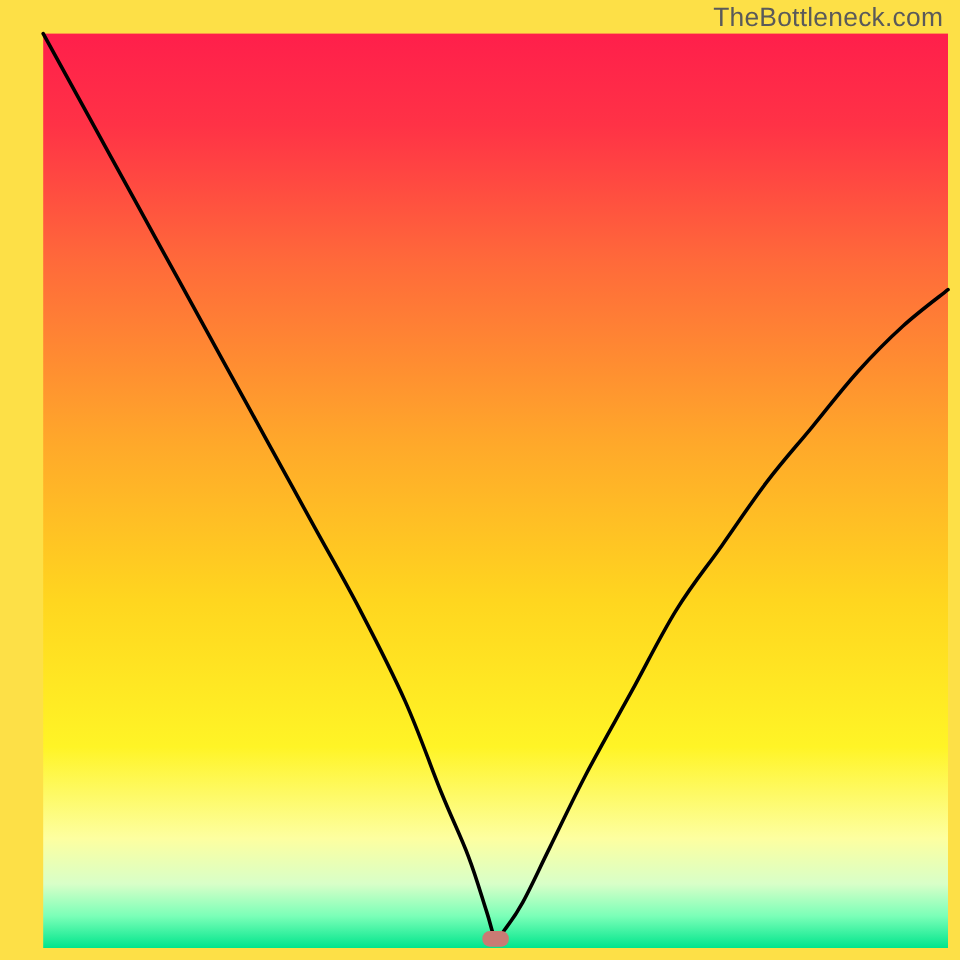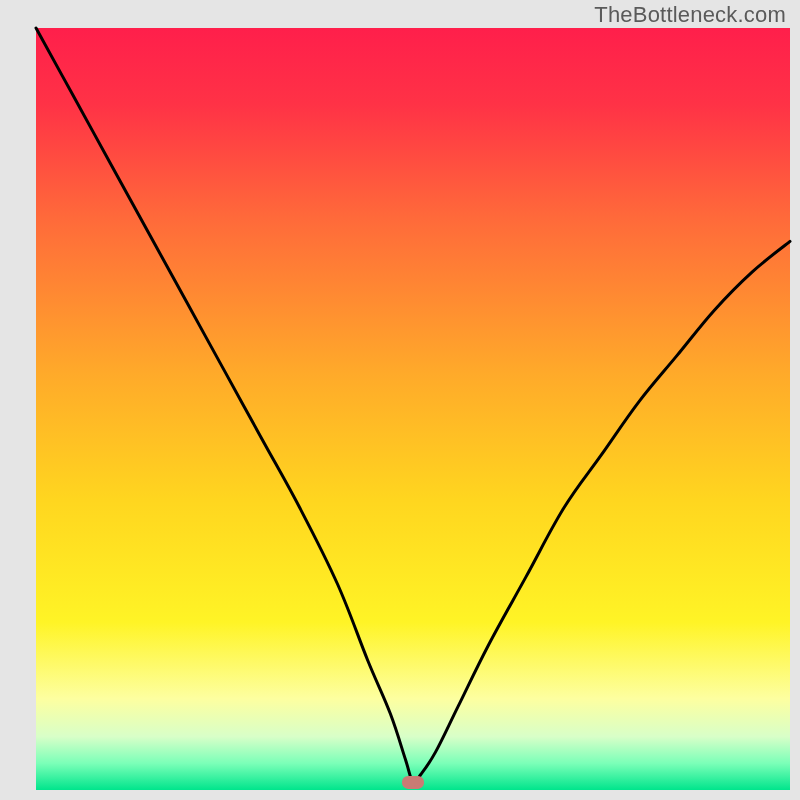--- a/index.html
+++ b/index.html
@@ -1,21 +1,21 @@
 <!DOCTYPE html>
 <html><head>
 <meta charset="utf-8">
 <style>
   * { margin: 0; padding: 0; box-sizing: border-box; }
   html, body { width: 800px; height: 800px; overflow: hidden; background: #000; }
   .container {
     width: 800px;
     height: 800px;
     position: relative;
-    background: #e5e5e5;
+    background: #fde047;
   }
   .watermark {
     position: absolute;
     top: 2px;
     right: 14px;
     font-family: Arial, Helvetica, sans-serif;
     font-size: 22px;
     font-weight: 500;
     color: #5a5a5a;
     letter-spacing: 0.2px;

